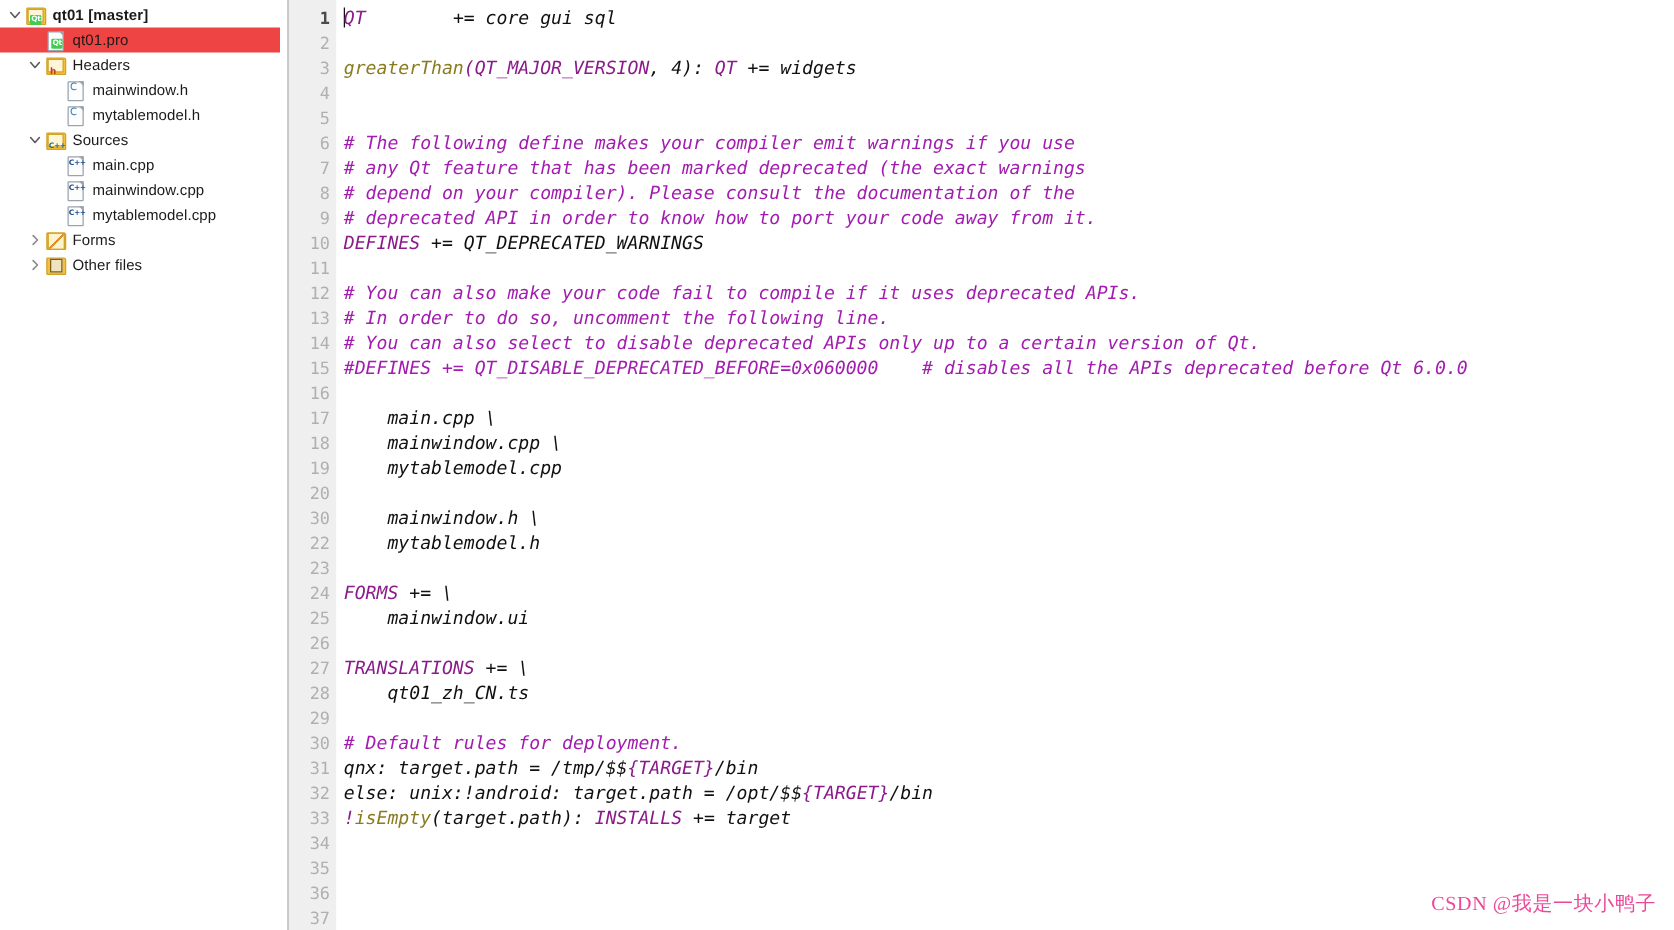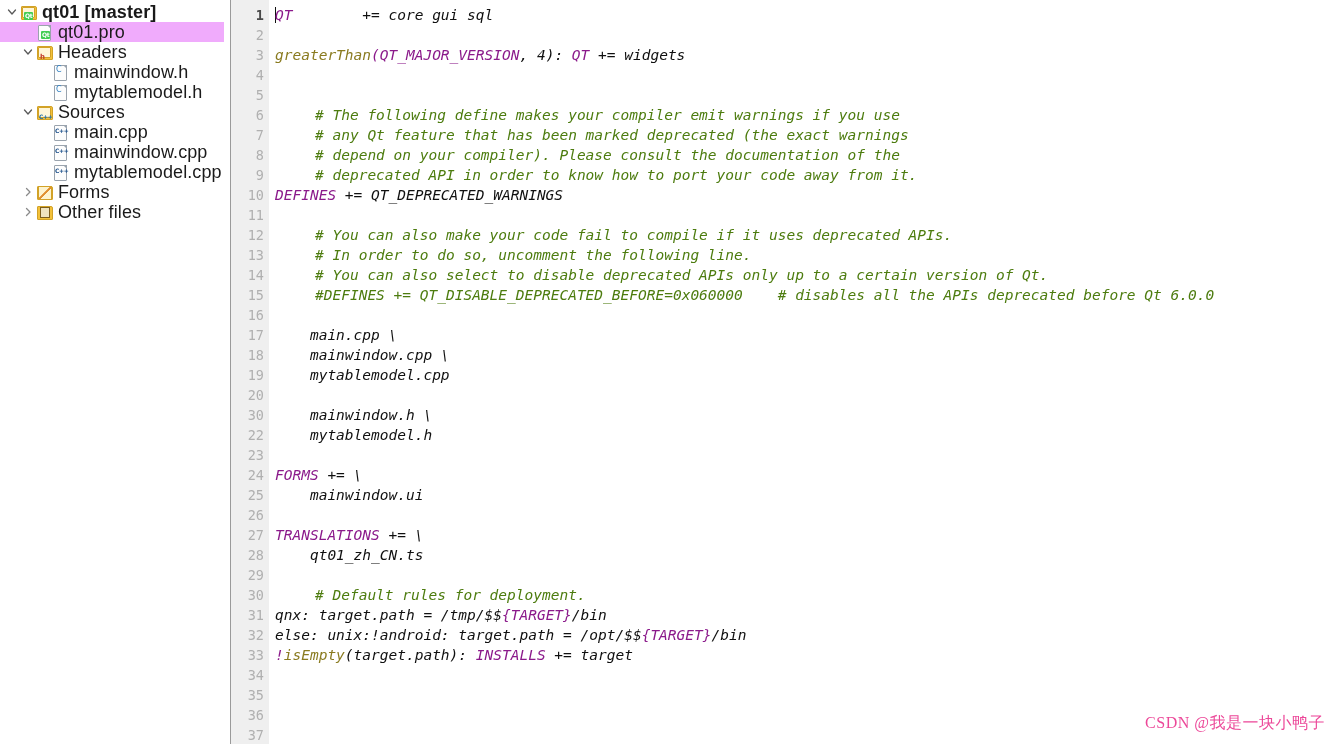--- a/index.html
+++ b/index.html
@@ -35,41 +35,41 @@
   .tree-row {
     height: 20px;
     display: flex;
     align-items: center;
     font-size: 12.5px;
     color: #1a1a1a;
     white-space: nowrap;
     position: relative;
   }
   .tree-row.selected {
-    background: #f0abfc;
+    background: #ef4444;
   }
   .twisty {
     width: 16px;
     min-width: 16px;
     height: 20px;
     display: flex;
     align-items: center;
     justify-content: center;
     color: #6d6d6d;
   }
   .twisty svg { display: block; }
   .tree-icon {
     width: 16px;
     min-width: 16px;
     height: 16px;
     margin-right: 6px;
     position: relative;
     display: inline-block;
   }
-  .tree-label { font-size: 18px; letter-spacing: 0.1px; }
+  .tree-label { font-size: 12px; letter-spacing: 0.1px; }
   .tree-label.bold { font-weight: bold; }
 
   
   .doc {
     position: absolute;
     left: 2px; top: 1px;
     width: 11px; height: 14px;
     background: #fdfdfd;
     border: 1px solid #9aa3ad;
     border-radius: 1px;
@@ -184,21 +184,21 @@
   }
   .cl {
     height: 20px;
     line-height: 20px;
     white-space: pre;
     color: #101010;
     font-family: "DejaVu Sans Mono", monospace;
     font-size: 14.5px;
   }
   .k { color: #8b1a8b; }          
-  .cm { color: #4d7c0f; margin-left: 40px; }          
+  .cm { color: #a21caf; }          
   .fn { color: #8a7b20; }          
   .pn { color: #8b1a8b; }          
   .tx { color: #101010; }          
   .caret {
     display: inline-block;
     width: 0;
     border-left: 1px solid #111;
     height: 16px;
     vertical-align: -3px;
     margin-right: -1px;

